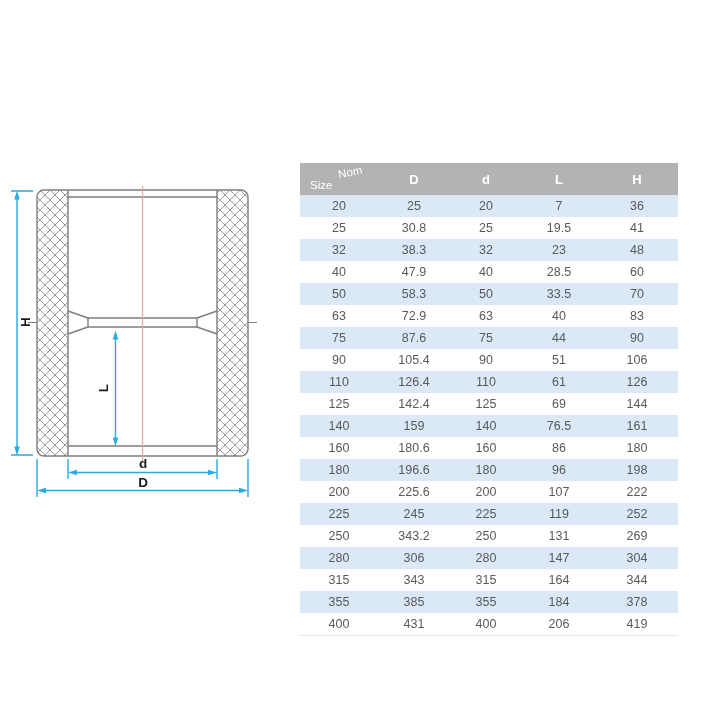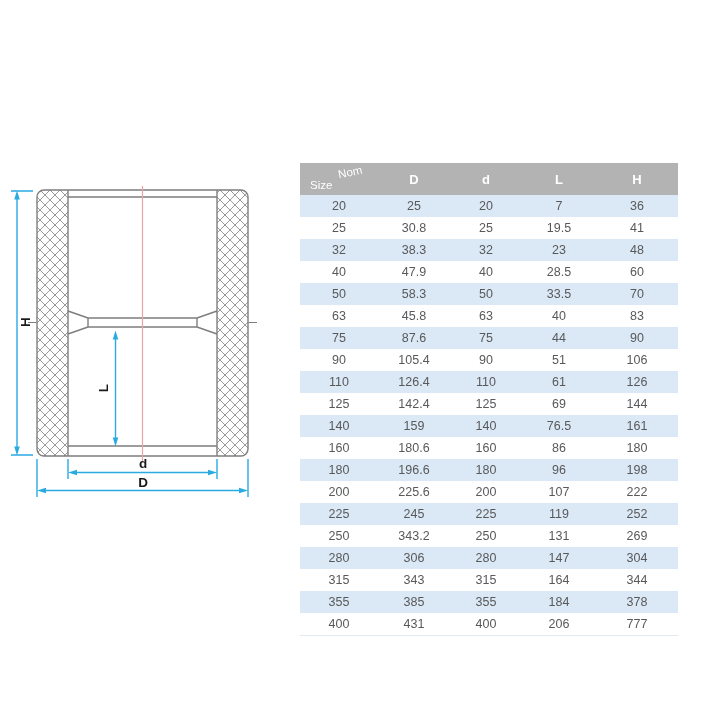--- a/index.html
+++ b/index.html
@@ -137,21 +137,21 @@
       </div>
       <div class="t-row alt">
         <div class="t-cell c0">50</div>
         <div class="t-cell c1">58.3</div>
         <div class="t-cell c2">50</div>
         <div class="t-cell c3">33.5</div>
         <div class="t-cell c4">70</div>
       </div>
       <div class="t-row">
         <div class="t-cell c0">63</div>
-        <div class="t-cell c1">45.8</div>
+        <div class="t-cell c1">72.9</div>
         <div class="t-cell c2">63</div>
         <div class="t-cell c3">40</div>
         <div class="t-cell c4">83</div>
       </div>
       <div class="t-row alt">
         <div class="t-cell c0">75</div>
         <div class="t-cell c1">87.6</div>
         <div class="t-cell c2">75</div>
         <div class="t-cell c3">44</div>
         <div class="t-cell c4">90</div>
@@ -238,16 +238,16 @@
         <div class="t-cell c1">385</div>
         <div class="t-cell c2">355</div>
         <div class="t-cell c3">184</div>
         <div class="t-cell c4">378</div>
       </div>
       <div class="t-row">
         <div class="t-cell c0">400</div>
         <div class="t-cell c1">431</div>
         <div class="t-cell c2">400</div>
         <div class="t-cell c3">206</div>
-        <div class="t-cell c4">777</div>
+        <div class="t-cell c4">419</div>
       </div>
     </div>
 </div>
 
 </body></html>

